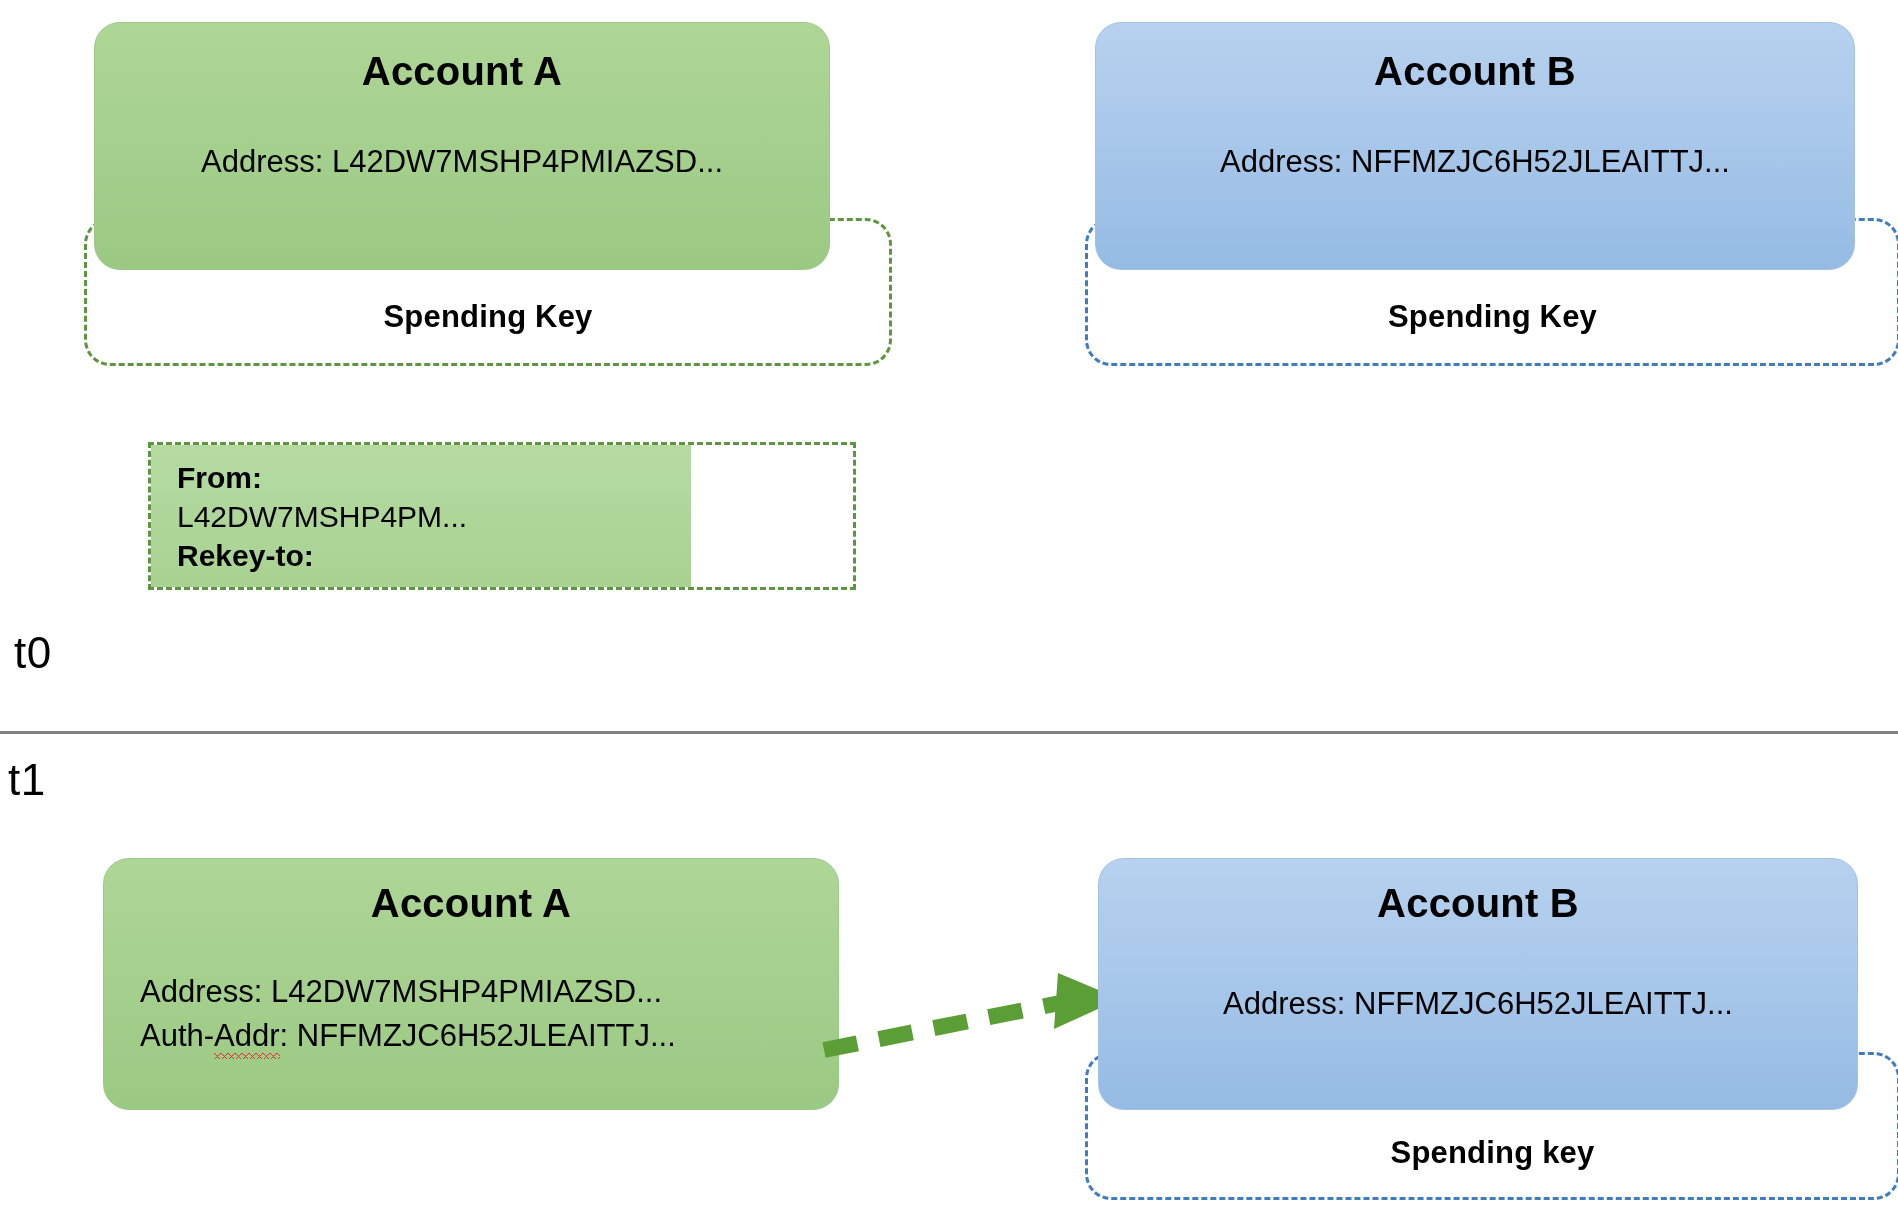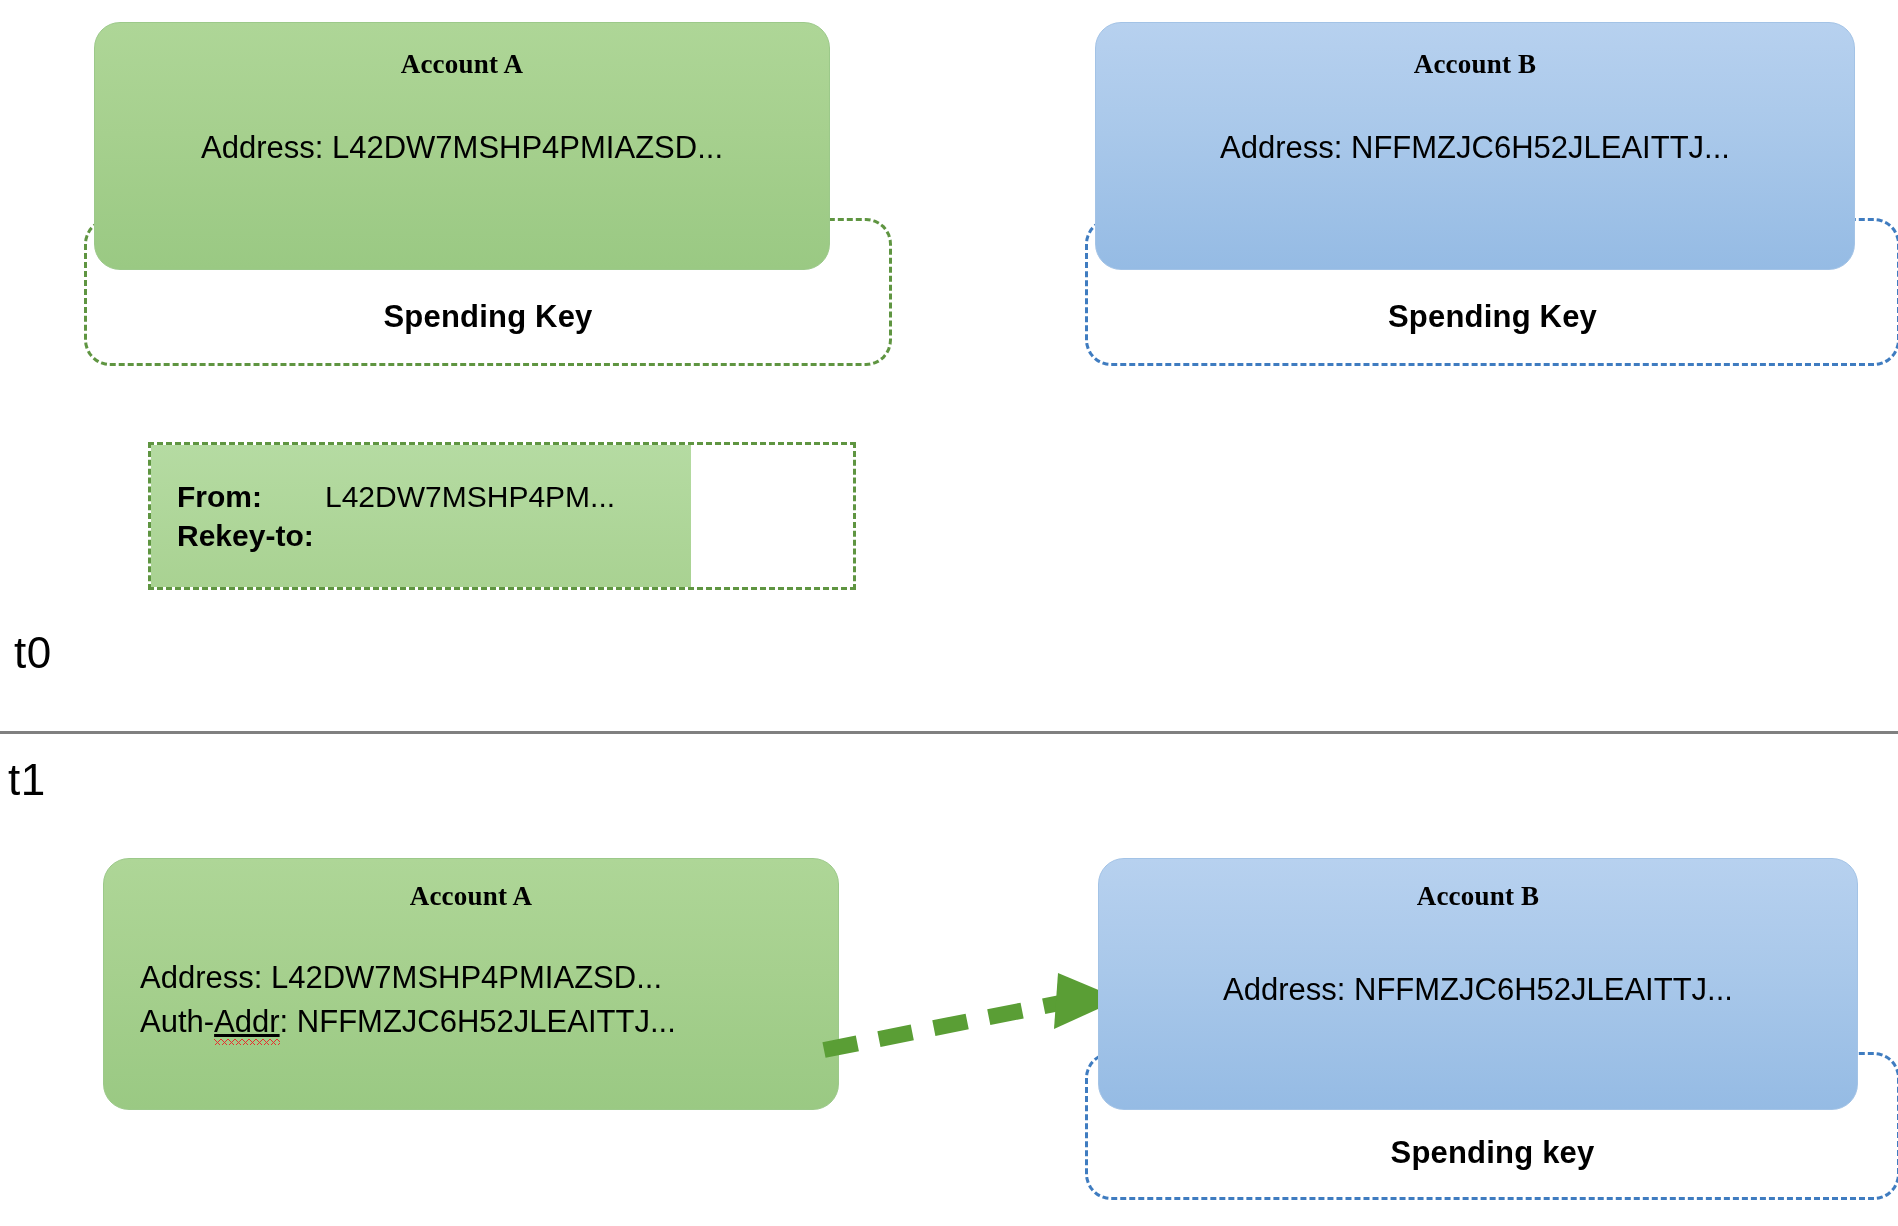--- a/index.html
+++ b/index.html
@@ -56,41 +56,39 @@
   .card.green {
     background: linear-gradient(180deg, #aed697 0%, #a6d08e 45%, #9ac983 100%);
     border: 1px solid #9cc98a;
   }
   .card.blue {
     background: linear-gradient(180deg, #b7d1ef 0%, #a9c8ea 45%, #95bbe4 100%);
     border: 1px solid #a3c3e6;
   }
 
   .card-title {
-    font-size: 27px;
+    font-size: 40px;
     font-weight: bold;
     text-align: left;
     letter-spacing: 0.2px;
-    font-family: Liberation Serif, serif;
   }
   .card-line {
     font-size: 31px;
     text-align: center;
     white-space: nowrap;
   }
   .card-line.left {
     text-align: left;
     width: 100%;
   }
 
   
   .misspell {
     position: relative;
     display: inline-block;
-    text-decoration: underline;
   }
   .misspell::after {
     content: "";
     position: absolute;
     left: 0; right: 0;
     bottom: -5px;
     height: 6px;
     background-image:
       linear-gradient(45deg, transparent 45%, #e53030 45%, #e53030 55%, transparent 55%),
       linear-gradient(-45deg, transparent 45%, #e53030 45%, #e53030 55%, transparent 55%);
@@ -116,21 +114,22 @@
     flex-direction: column;
     justify-content: center;
     box-sizing: border-box;
     padding-left: 26px;
   }
   .txn-row {
     font-size: 30px;
     white-space: nowrap;
     line-height: 1.30;
     display: flex;
-    align-items: flex-end;
+    align-items: flex-start;
+    flex-direction: column;
   }
   .txn-key {
     font-weight: bold;
     display: inline-block;
   }
   .txn-val {
     font-weight: normal;
   }
   .txn-sig {
     position: absolute;

